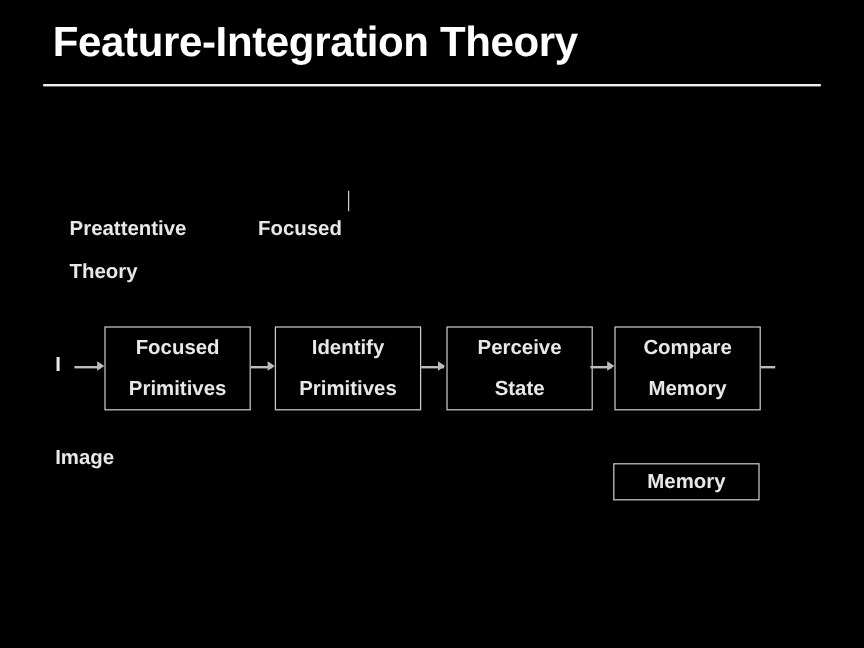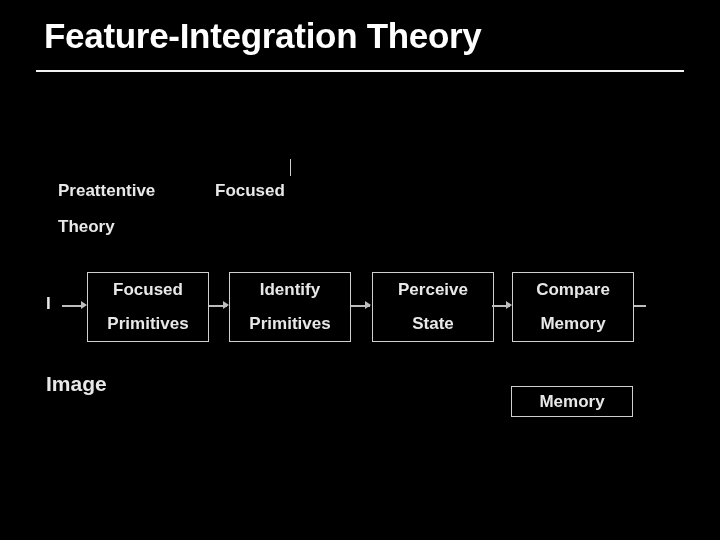--- a/index.html
+++ b/index.html
@@ -120,21 +120,21 @@
   #conn-3-4         { left: 492px; width: 18px; }
   #arrow-3-4        { left: 506px; }
   #conn-out         { left: 634px; width: 12px; }
 
   
   #label-image {
     position: absolute;
     left: 46px;
     top: 372px;
     color: #e8e8e8;
-    font-size: 21px;
+    font-size: 17px;
     font-weight: bold;
     white-space: nowrap;
   }
   #label-input {
     position: absolute;
     left: 46px;
     top: 294px;
     color: #e8e8e8;
     font-size: 17px;
     font-weight: bold;

